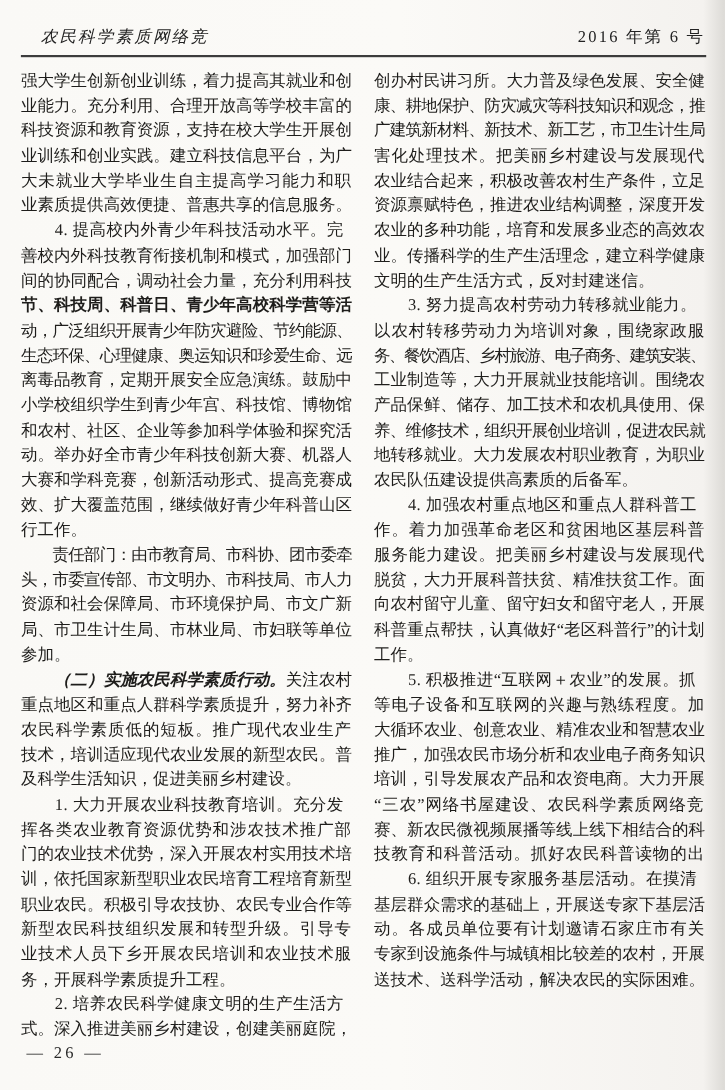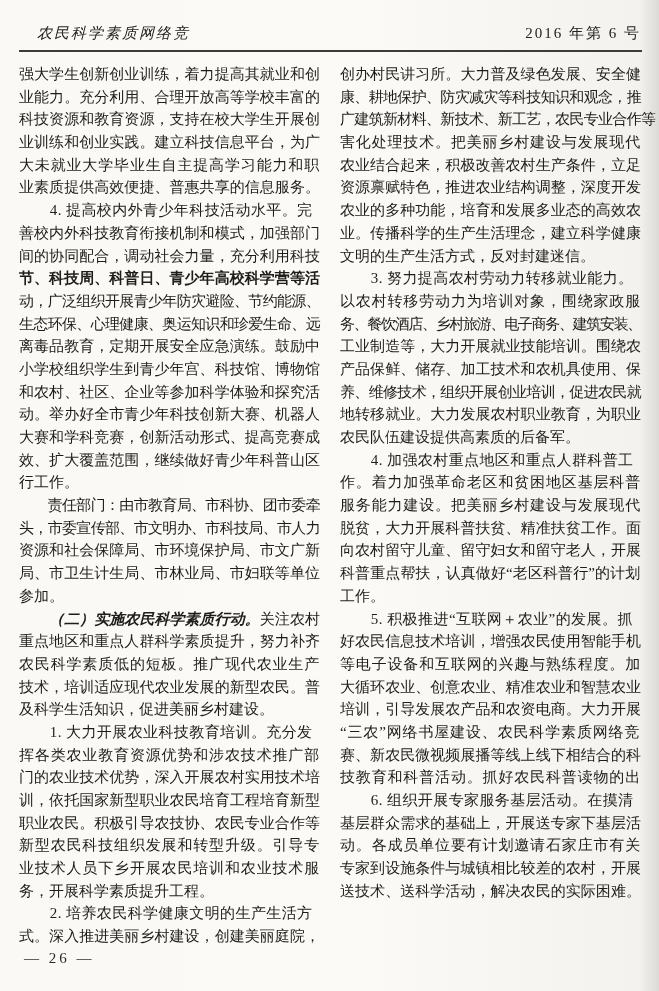--- a/index.html
+++ b/index.html
@@ -98,21 +98,21 @@
         <div class="line" style="letter-spacing: 0.05px;">职业农民。积极引导农技协、农民专业合作等</div>
         <div class="line" style="letter-spacing: 0.842105px;">新型农民科技组织发展和转型升级。引导专</div>
         <div class="line" style="letter-spacing: 0.842105px;">业技术人员下乡开展农民培训和农业技术服</div>
         <div class="line">务，开展科学素质提升工程。</div>
         <div class="line" style="letter-spacing: 0.404762px;">　　2. 培养农民科学健康文明的生产生活方</div>
         <div class="line" style="letter-spacing: 0.05px;">式。深入推进美丽乡村建设，创建美丽庭院，</div>
       </div>
     <div class="col" id="col-right">
         <div class="line" style="letter-spacing: 0.05px;">创办村民讲习所。大力普及绿色发展、安全健</div>
         <div class="line" style="letter-spacing: -0.666667px;">康、耕地保护、防灾减灾等科技知识和观念，推</div>
-        <div class="line" style="letter-spacing: -0.666667px;">广建筑新材料、新技术、新工艺，农民专业合作等</div>
+        <div class="line" style="letter-spacing: -0.666667px;">广建筑新材料、新技术、新工艺，市卫生计生局</div>
         <div class="line" style="letter-spacing: 0.842105px;">害化处理技术。把美丽乡村建设与发展现代</div>
         <div class="line" style="letter-spacing: 0.05px;">农业结合起来，积极改善农村生产条件，立足</div>
         <div class="line" style="letter-spacing: 0.05px;">资源禀赋特色，推进农业结构调整，深度开发</div>
         <div class="line" style="letter-spacing: 0.05px;">农业的多种功能，培育和发展多业态的高效农</div>
         <div class="line" style="letter-spacing: 0.05px;">业。传播科学的生产生活理念，建立科学健康</div>
         <div class="line">文明的生产生活方式，反对封建迷信。</div>
         <div class="line" style="letter-spacing: 0.404762px;">　　3. 努力提高农村劳动力转移就业能力。</div>
         <div class="line" style="letter-spacing: 0.842105px;">以农村转移劳动力为培训对象，围绕家政服</div>
         <div class="line" style="letter-spacing: -1.31818px;">务、餐饮酒店、乡村旅游、电子商务、建筑安装、</div>
         <div class="line" style="letter-spacing: 0.05px;">工业制造等，大力开展就业技能培训。围绕农</div>
@@ -121,23 +121,23 @@
         <div class="line" style="letter-spacing: 0.05px;">地转移就业。大力发展农村职业教育，为职业</div>
         <div class="line">农民队伍建设提供高素质的后备军。</div>
         <div class="line" style="letter-spacing: 0.404762px;">　　4. 加强农村重点地区和重点人群科普工</div>
         <div class="line" style="letter-spacing: 0.842105px;">作。着力加强革命老区和贫困地区基层科普</div>
         <div class="line" style="letter-spacing: 0.842105px;">服务能力建设。把美丽乡村建设与发展现代</div>
         <div class="line" style="letter-spacing: 0.05px;">脱贫，大力开展科普扶贫、精准扶贫工作。面</div>
         <div class="line" style="letter-spacing: 0.05px;">向农村留守儿童、留守妇女和留守老人，开展</div>
         <div class="line" style="letter-spacing: 0.0952381px;">科普重点帮扶，认真做好“老区科普行”的计划</div>
         <div class="line">工作。</div>
         <div class="line" style="letter-spacing: 0.431818px;">　　5. 积极推进“互联网＋农业”的发展。抓</div>
-        <div class="line" style="letter-spacing: 0.05px;">好农民信息技术培训，增强农民使用智能手机</div>
         <div class="line" style="letter-spacing: 0.842105px;">等电子设备和互联网的兴趣与熟练程度。加</div>
         <div class="line" style="letter-spacing: 0.05px;">大循环农业、创意农业、精准农业和智慧农业</div>
+        <div class="line" style="letter-spacing: 0.05px;">推广，加强农民市场分析和农业电子商务知识</div>
         <div class="line" style="letter-spacing: 0.05px;">培训，引导发展农产品和农资电商。大力开展</div>
         <div class="line" style="letter-spacing: 0.85px;">“三农”网络书屋建设、农民科学素质网络竞</div>
         <div class="line" style="letter-spacing: 0.05px;">赛、新农民微视频展播等线上线下相结合的科</div>
         <div class="line" style="letter-spacing: 0.842105px;">技教育和科普活动。抓好农民科普读物的出</div>
         <div class="line" style="letter-spacing: 0.404762px;">　　6. 组织开展专家服务基层活动。在摸清</div>
         <div class="line" style="letter-spacing: 0.05px;">基层群众需求的基础上，开展送专家下基层活</div>
         <div class="line" style="letter-spacing: 0.842105px;">动。各成员单位要有计划邀请石家庄市有关</div>
         <div class="line" style="letter-spacing: 0.05px;">专家到设施条件与城镇相比较差的农村，开展</div>
         <div class="line" style="letter-spacing: 0.05px;">送技术、送科学活动，解决农民的实际困难。</div>
       </div>

